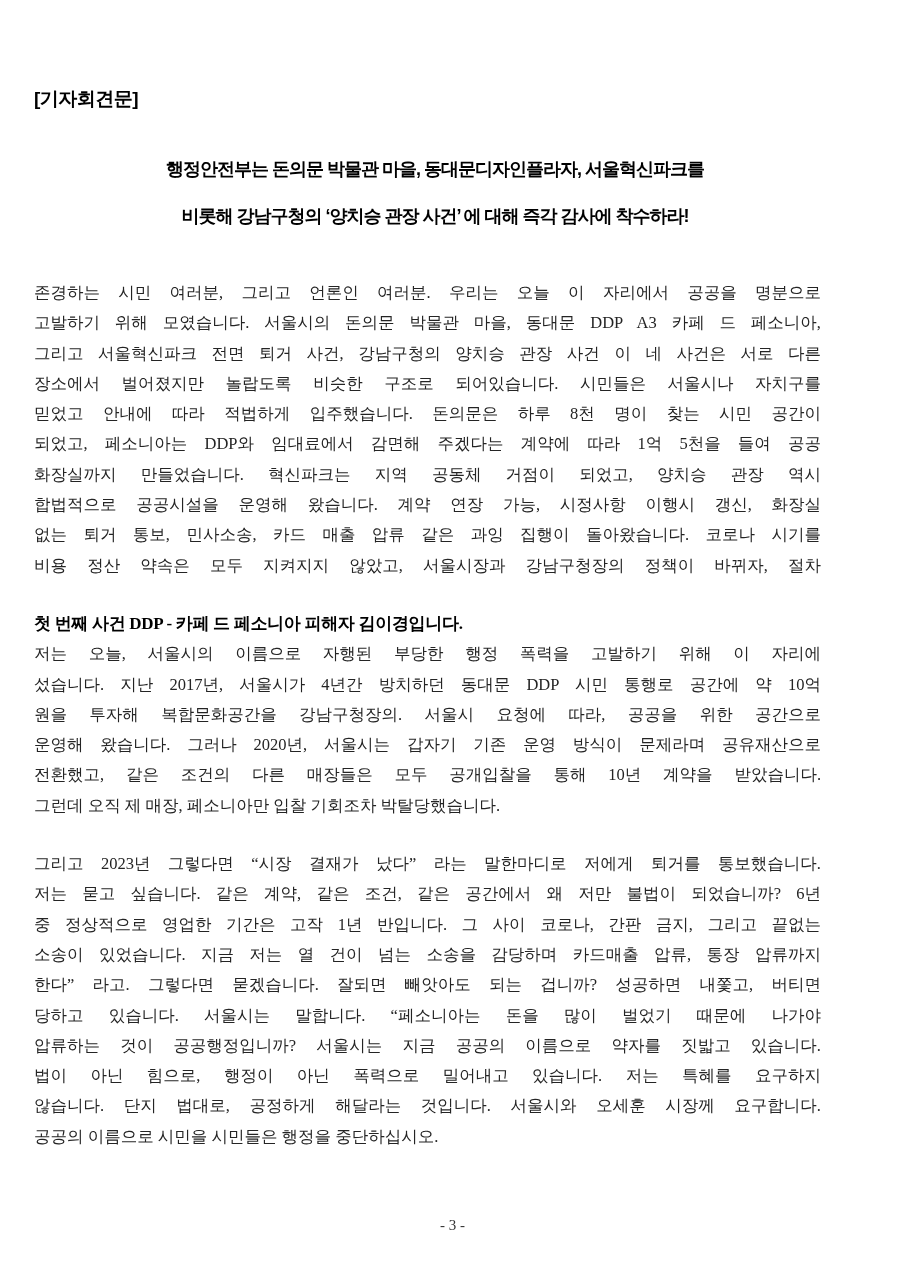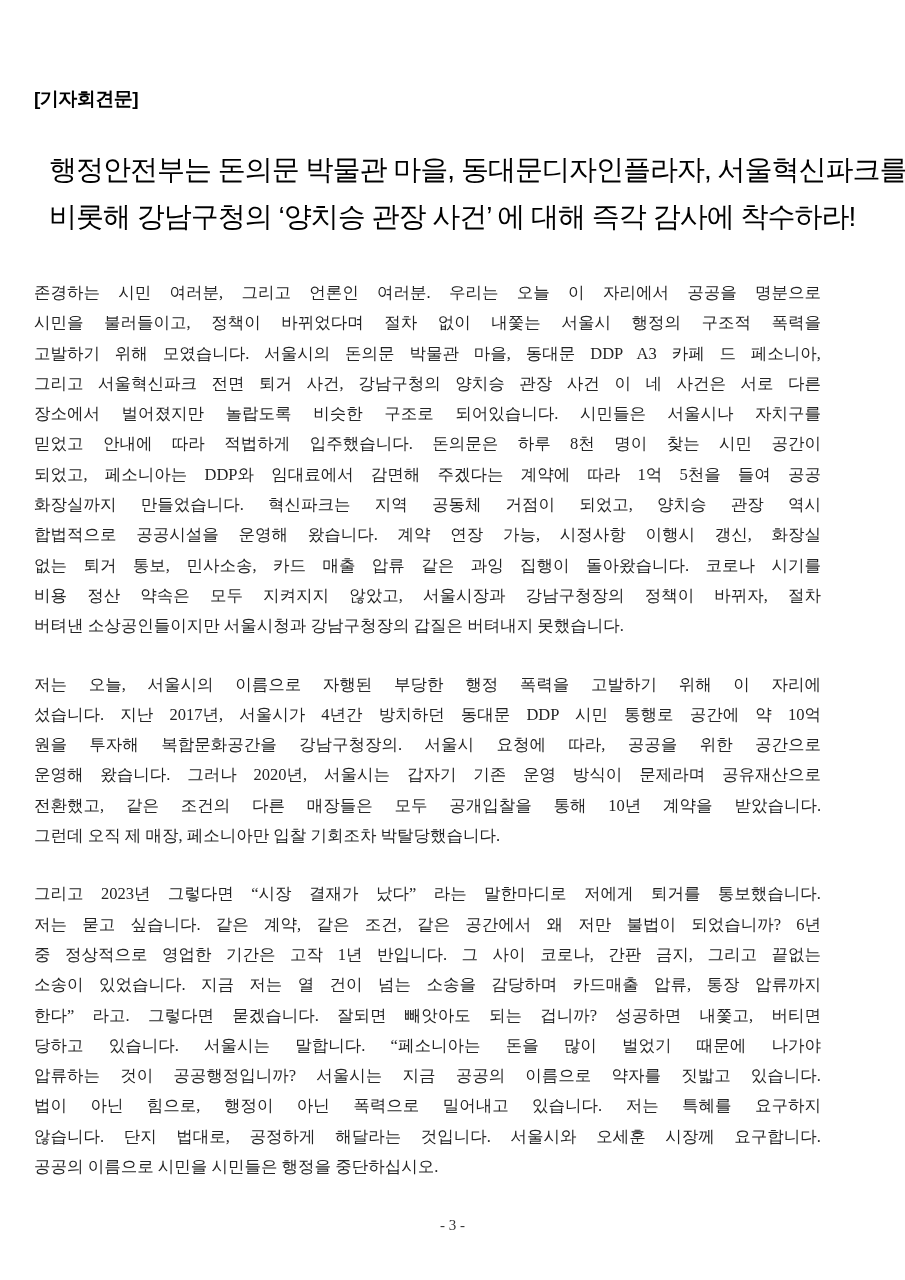--- a/index.html
+++ b/index.html
@@ -22,22 +22,22 @@
     font-weight: 800;
     font-size: 19px;
     line-height: 26px;
     color: #000000;
     letter-spacing: -0.5px;
   }
   .title {
     margin: 34px 0 0 15px;
     text-align: center;
     font-family: "Liberation Sans", "DejaVu Sans", sans-serif;
-    font-weight: 400;
-    font-size: 28px;
+    font-weight: 700;
+    font-size: 18px;
     line-height: 47px;
     color: #000000;
     letter-spacing: -1px;
   }
   .title-line { white-space: nowrap; }
   .body-blocks { margin-top: 38px; }
   .para + .para { margin-top: 28px; }
   .jline {
     font-size: 16.5px;
     line-height: 30.3px;
@@ -75,33 +75,32 @@
 <div class="page">
   <div class="content">
     <div class="doc-label">[기자회견문]</div>
     <h1 class="title">
         <div class="title-line">행정안전부는 돈의문 박물관 마을, 동대문디자인플라자, 서울혁신파크를</div>
         <div class="title-line">비롯해 강남구청의 ‘양치승 관장 사건’ 에 대해 즉각 감사에 착수하라!</div>
       </h1>
     <div class="body-blocks">
         <div class="para">
           <div class="jline">존경하는 시민 여러분, 그리고 언론인 여러분. 우리는 오늘 이 자리에서 공공을 명분으로</div>
-          <div class="jline">시민을 불러들이고, 정책이 바뀌었다며 절차 없이 내쫓는 서울시 행정의 구조적 폭력을</div>
           <div class="jline">고발하기 위해 모였습니다. 서울시의 돈의문 박물관 마을, 동대문 DDP A3 카페 드 페소니아,</div>
           <div class="jline">그리고 서울혁신파크 전면 퇴거 사건, 강남구청의 양치승 관장 사건 이 네 사건은 서로 다른</div>
           <div class="jline">장소에서 벌어졌지만 놀랍도록 비슷한 구조로 되어있습니다. 시민들은 서울시나 자치구를</div>
           <div class="jline">믿었고 안내에 따라 적법하게 입주했습니다. 돈의문은 하루 8천 명이 찾는 시민 공간이</div>
           <div class="jline">되었고, 페소니아는 DDP와 임대료에서 감면해 주겠다는 계약에 따라 1억 5천을 들여 공공</div>
           <div class="jline">화장실까지 만들었습니다. 혁신파크는 지역 공동체 거점이 되었고, 양치승 관장 역시</div>
           <div class="jline">합법적으로 공공시설을 운영해 왔습니다. 계약 연장 가능, 시정사항 이행시 갱신, 화장실</div>
           <div class="jline">없는 퇴거 통보, 민사소송, 카드 매출 압류 같은 과잉 집행이 돌아왔습니다. 코로나 시기를</div>
           <div class="jline">비용 정산 약속은 모두 지켜지지 않았고, 서울시장과 강남구청장의 정책이 바뀌자, 절차</div>
-          <div class="jline last">버텨낸 소상공인들이지만 서울시청과 강남구청장의 갑질은 버텨내지 못했습니다.</div>
         </div>
         <div class="para">
+          <div class="heading-line">첫 번째 사건 DDP - 카페 드 페소니아 피해자 김이경입니다.</div>
           <div class="jline">저는 오늘, 서울시의 이름으로 자행된 부당한 행정 폭력을 고발하기 위해 이 자리에</div>
           <div class="jline">섰습니다. 지난 2017년, 서울시가 4년간 방치하던 동대문 DDP 시민 통행로 공간에 약 10억</div>
           <div class="jline">원을 투자해 복합문화공간을 강남구청장의. 서울시 요청에 따라, 공공을 위한 공간으로</div>
           <div class="jline">운영해 왔습니다. 그러나 2020년, 서울시는 갑자기 기존 운영 방식이 문제라며 공유재산으로</div>
           <div class="jline">전환했고, 같은 조건의 다른 매장들은 모두 공개입찰을 통해 10년 계약을 받았습니다.</div>
           <div class="jline last">그런데 오직 제 매장, 페소니아만 입찰 기회조차 박탈당했습니다.</div>
         </div>
         <div class="para">
           <div class="jline">그리고 2023년 그렇다면 “시장 결재가 났다” 라는 말한마디로 저에게 퇴거를 통보했습니다.</div>
           <div class="jline">저는 묻고 싶습니다. 같은 계약, 같은 조건, 같은 공간에서 왜 저만 불법이 되었습니까? 6년</div>

